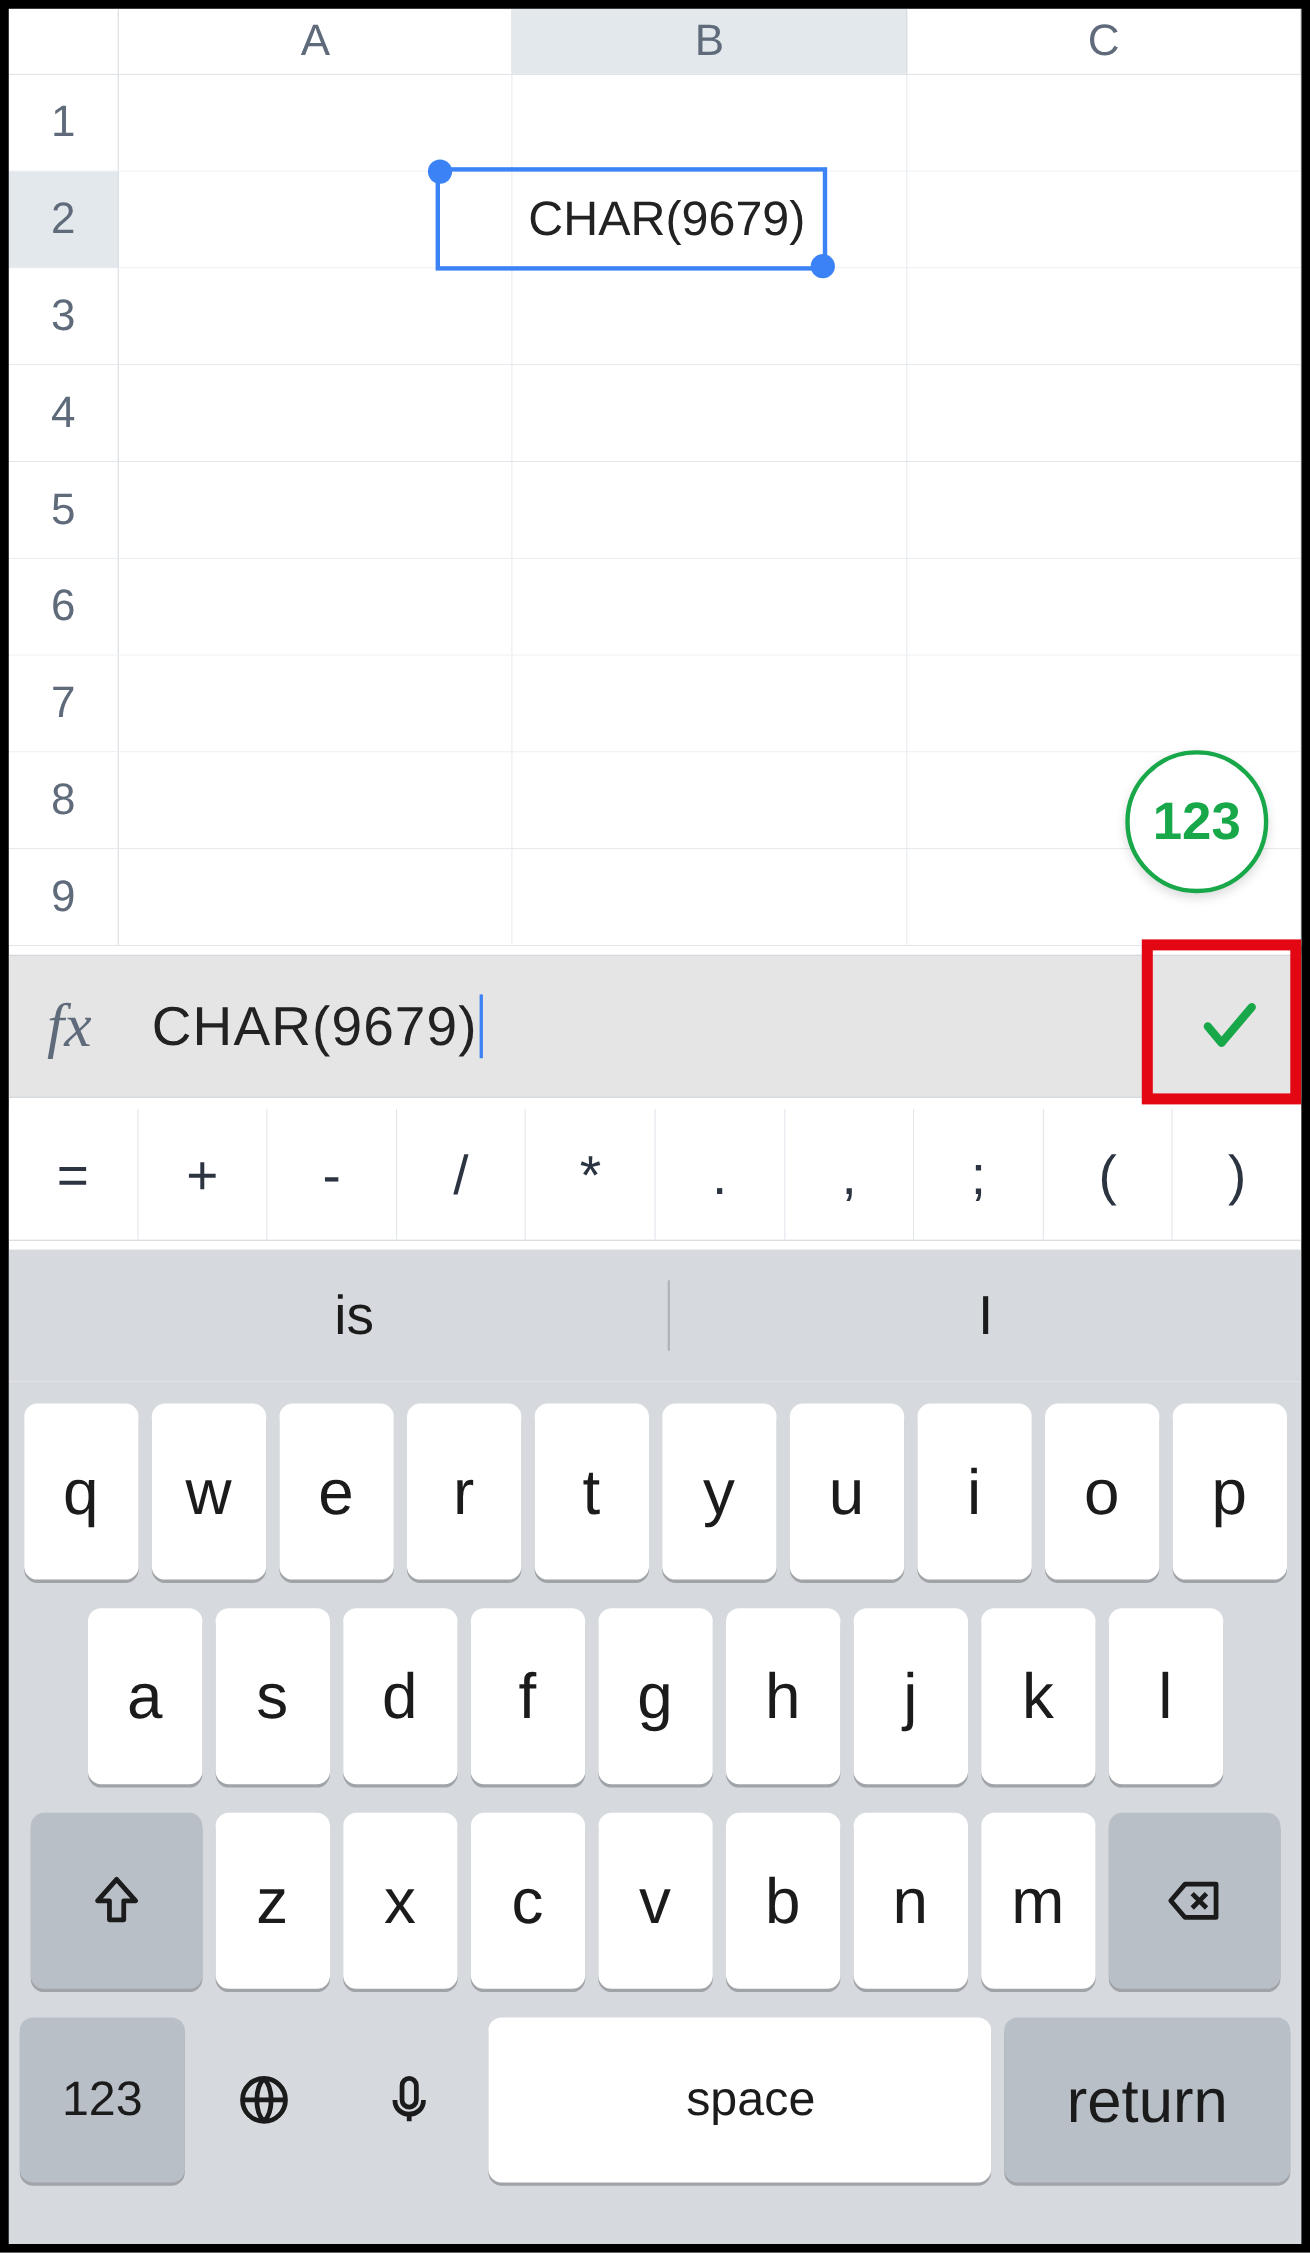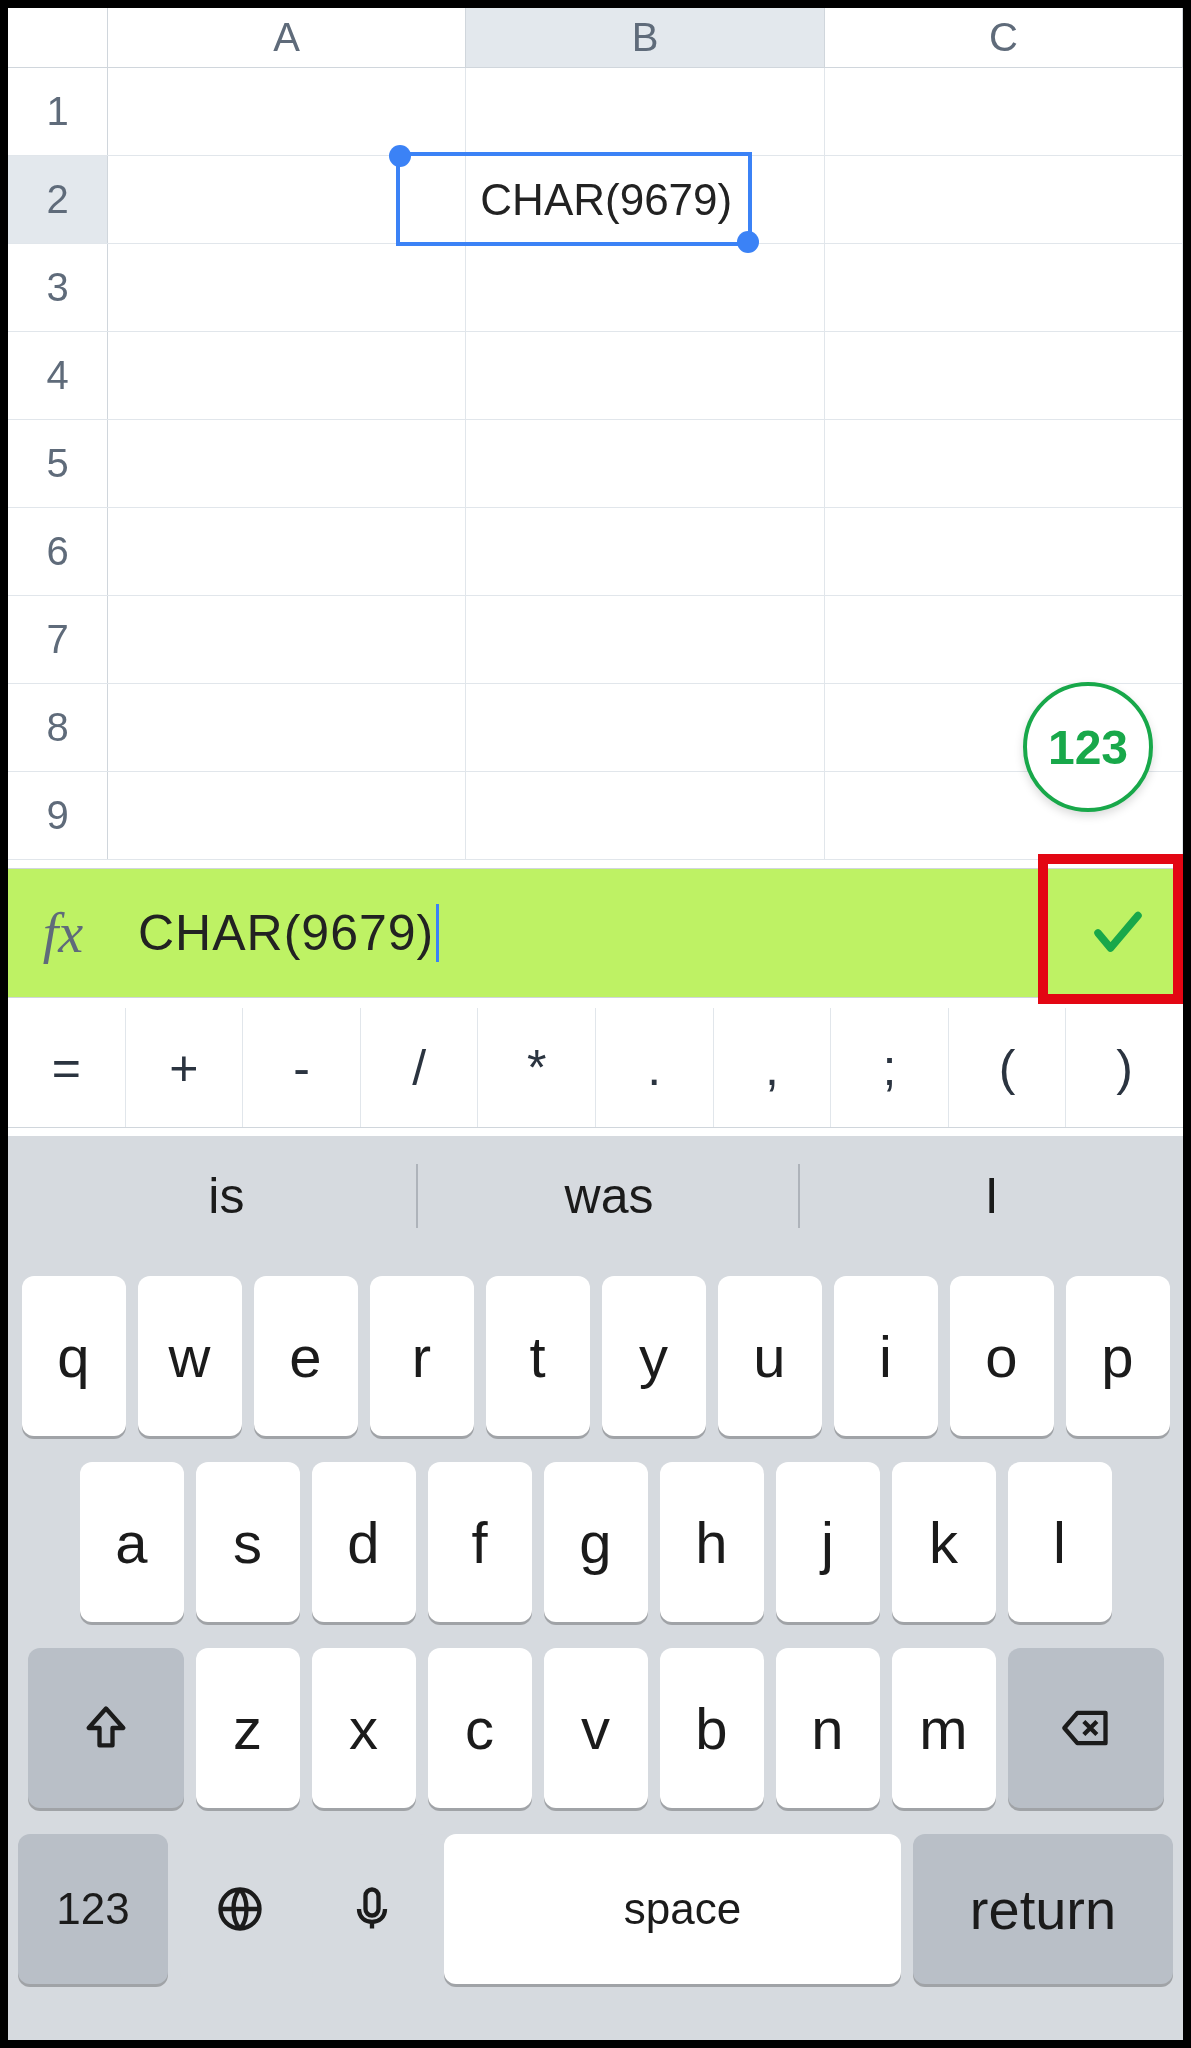--- a/index.html
+++ b/index.html
@@ -21,21 +21,21 @@
 
 .sel-cell-box { position: absolute; border: 4px solid #3b82f6; pointer-events: none; }
 .sel-cell-box .handle { width: 22px; height: 22px; background: #3b82f6; border-radius: 50%; position: absolute; }
 .sel-cell-box .h-tl { top: -11px; left: -11px; }
 .sel-cell-box .h-br { bottom: -11px; right: -11px; }
 
 
 .num-btn { position: absolute; width: 130px; height: 130px; border: 4px solid #18a84a; border-radius: 50%; display: flex; align-items: center; justify-content: center; font-size: 48px; color: #18a84a; font-weight: 600; background: #fff; box-shadow: 0 4px 10px rgba(0,0,0,0.15); }
 
 
-.formula-bar { position: absolute; left: 0; right: 0; top: 860px; height: 130px; display: flex; align-items: center; background: #bef264; border-top: 1px solid #d0d6dc; border-bottom: 1px solid #d0d6dc; justify-content: center; }
+.formula-bar { position: absolute; left: 0; right: 0; top: 860px; height: 130px; display: flex; align-items: center; background: #e5e5e5; border-top: 1px solid #d0d6dc; border-bottom: 1px solid #d0d6dc; justify-content: center; }
 .fx-label { width: 110px; display: flex; align-items: center; justify-content: center; font-size: 56px; font-style: italic; color: #5f6b7a; font-family: Georgia, serif; }
 .fx-input { flex: 1; font-size: 50px; color: #222; padding: 0 20px; display: flex; align-items: center; letter-spacing: 1px; }
 .fx-cursor { display: inline-block; width: 3px; height: 58px; background: #3b82f6; margin-left: 2px; vertical-align: middle; }
 .fx-confirm { width: 130px; height: 100px; display: flex; align-items: center; justify-content: center; }
 .fx-confirm svg { width: 60px; height: 60px; }
 .red-box { position: absolute; border: 10px solid #e30613; pointer-events: none; }
 
 
 .op-row { position: absolute; left: 0; right: 0; top: 1000px; height: 120px; display: flex; border-bottom: 1px solid #d0d6dc; background: #fff; }
 .op-key { flex: 1; display: flex; align-items: center; justify-content: center; font-size: 50px; color: #2b3440; border-right: 1px solid #e1e6eb; }
@@ -158,21 +158,20 @@
     <div class="op-key">*</div>
     <div class="op-key">.</div>
     <div class="op-key">,</div>
     <div class="op-key">;</div>
     <div class="op-key">(</div>
     <div class="op-key">)</div>
   </div>
 
   <div class="sugg-row">
     <div class="sugg">is</div>
-    <div class="sugg">was</div>
     <div class="sugg">I</div>
   </div>
 
   <div class="kbd">
     <div class="krow">
       <div class="key letter">q</div>
       <div class="key letter">w</div>
       <div class="key letter">e</div>
       <div class="key letter">r</div>
       <div class="key letter">t</div>

